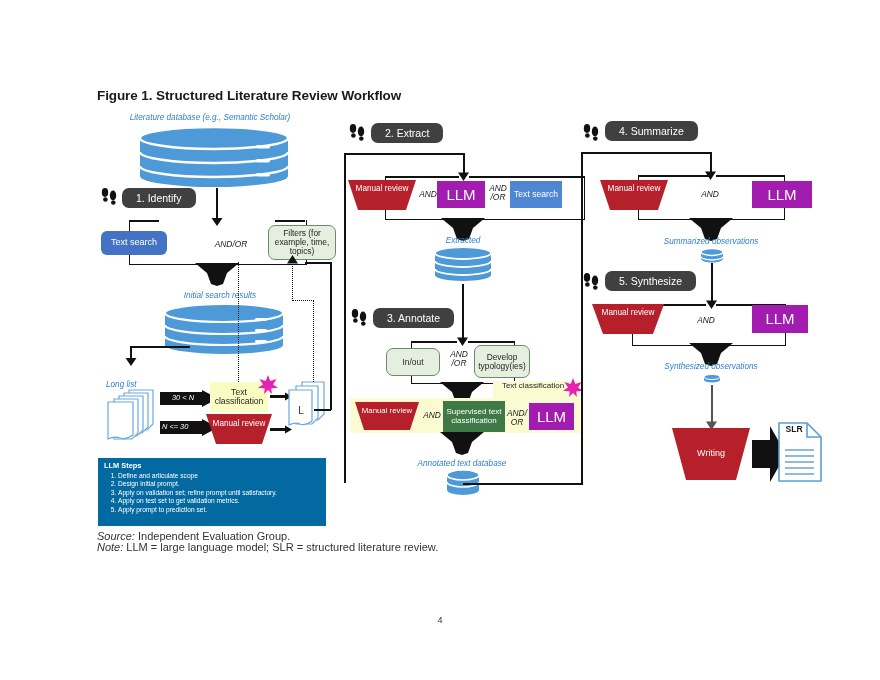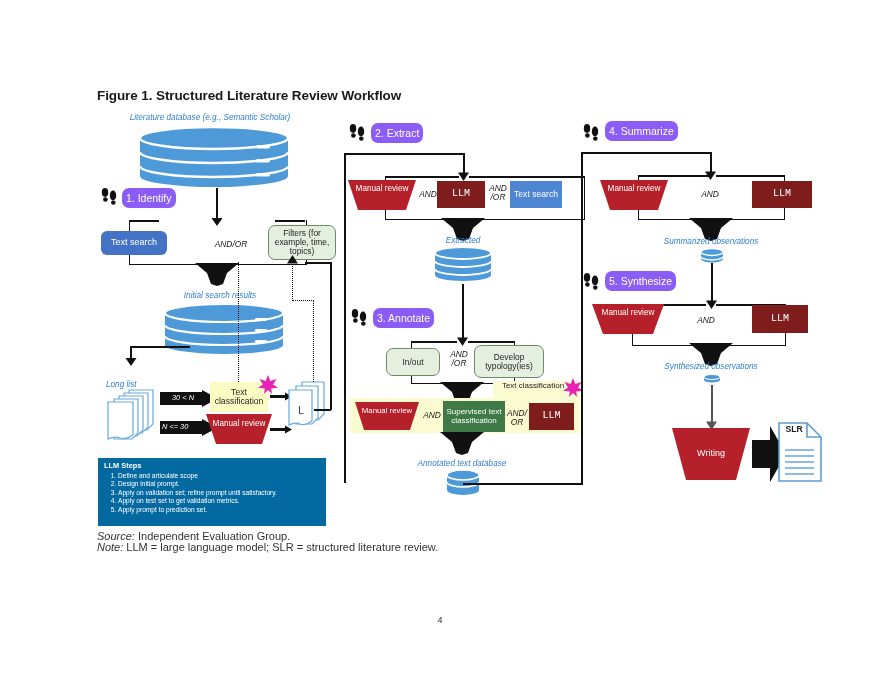--- a/index.html
+++ b/index.html
@@ -19,42 +19,42 @@
   .caption{
     font-style:italic;color:#2f7fd0;font-size:8.2px;text-align:center;
     white-space:nowrap;
   }
   .src-note{left:97px;font-size:11px;color:#333;line-height:11px;}
   .src-note i{font-style:italic;}
   .pagenum{left:0;top:615px;width:880px;text-align:center;font-size:9px;color:#333;}
 
   
   .step-chip{
-    background:#8b5cf6;color:#ffffff;border-radius:7px;
+    background:#404040;color:#ffffff;border-radius:7px;
     font-size:10.5px;display:flex;align-items:center;justify-content:center;
-    padding:0 4px;height:20px;white-space:nowrap;
+    padding:0 14px;height:20px;white-space:nowrap;
   }
   .feet{width:17px;height:20px;}
 
   
   .rbox{
     display:flex;align-items:center;justify-content:center;text-align:center;
     box-sizing:border-box;line-height:1.06;
   }
   .blue-btn{
     background:#4472C4;color:#fff;border-radius:6px;font-size:9px;
   }
   .blue-flat{
     background:#4e86d4;color:#fff;font-size:8.6px;
   }
   .green-soft{
     background:#e4efe0;border:1px solid #6e8a63;border-radius:7px;
     color:#1f1f1f;font-size:8.4px;
   }
-  .green-dark{background:#7f1d1d;color:#fff;font-size:10px;font-family:Liberation Mono, monospace;}
+  .green-dark{background:#a21caf;color:#fff;font-size:15px;}
   .green-mid{background:#3f7a46;color:#fff;font-size:8px;}
   .yellow-band{background:#fbfbd2;}
   .yellow-box{background:#fbfbc4;color:#1f1f1f;font-size:8.6px;}
   .op{font-style:italic;font-size:8.4px;color:#1a1a1a;text-align:center;line-height:1.05;}
   .vline{background:#111;}
   .hline{background:#111;}
   .gline{background:#555;}
   .dotline{border-left:1.5px dotted #111;}
   .dotline-h{border-top:1.5px dotted #111;}
 
@@ -258,21 +258,21 @@
     <ellipse cx="12.3" cy="16.6" rx="2.3" ry="2.2" fill="#111"></ellipse>
   </svg>
   <div class="abs step-chip" style="left:373px;top:308px;">3. Annotate</div>
 
   <div class="abs" style="left:411px;top:341px;width:102px;height:42px;border:1.5px solid #111;border-top:none;"></div>
   <div class="abs hline" style="left:411px;top:341px;width:46px;height:1.5px;"></div>
   <div class="abs hline" style="left:468px;top:341px;width:46px;height:1.5px;"></div>
 
   <div class="abs rbox green-soft" style="left:386px;top:348px;width:54px;height:28px;">In/out</div>
   <div class="abs op" style="left:443px;top:350px;width:32px;">AND /OR</div>
-  <div class="abs rbox green-soft" style="left:474px;top:345px;width:70px;height:33px;padding:0 2px;">Develop typology(ies)</div>
+  <div class="abs rbox green-soft" style="left:474px;top:345px;width:56px;height:33px;padding:0 2px;">Develop typology(ies)</div>
 
   <svg class="abs" style="left:440px;top:382px;" width="44" height="23">
     <path d="M0,0 L44,0 L32,10 L28,21 L22,23 L16,21 L12,10 Z" fill="#111"></path>
   </svg>
 
   <div class="abs yellow-band" style="left:350px;top:398px;width:230px;height:35px;"></div>
   <div class="abs yellow-band" style="left:493px;top:381px;width:87px;height:20px;"></div>
   <div class="abs" style="left:497px;top:381px;width:72px;text-align:center;font-size:8px;line-height:9.4px;color:#1f1f1f;">Text classification</div>
   <svg class="abs" style="left:563px;top:378px;" width="20" height="19">
     <path d="M10,0 L12.3,6 L18.6,4 L15,9.5 L20,12.8 L13.2,13.4 L14,19 L10,15 L6,19 L6.8,13.4 L0,12.8 L5,9.5 L1.4,4 L7.7,6 Z" fill="#e622b4"></path>

